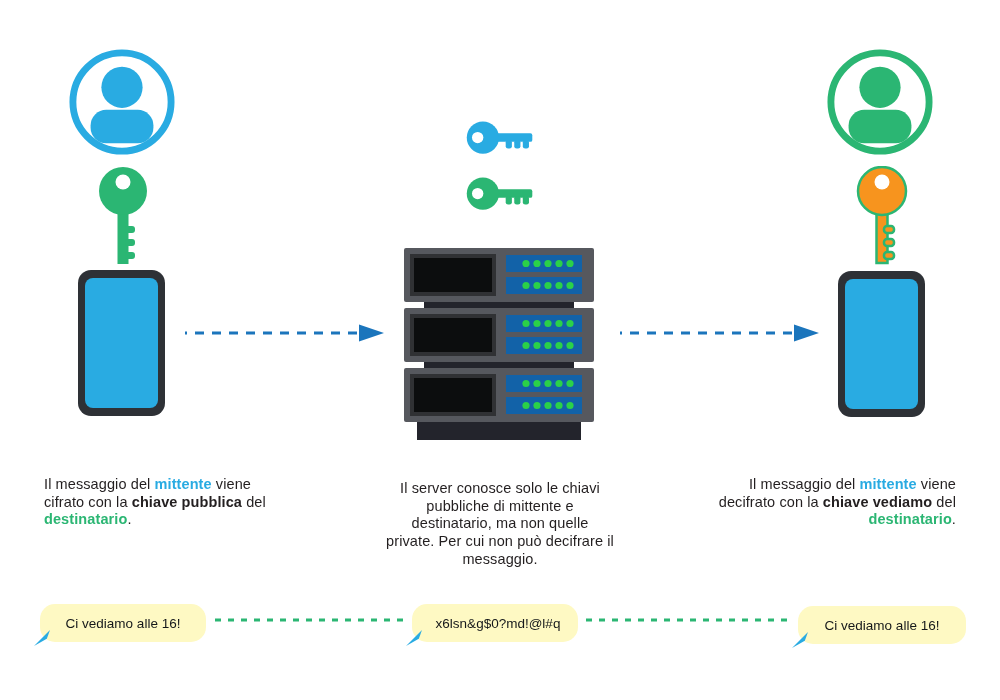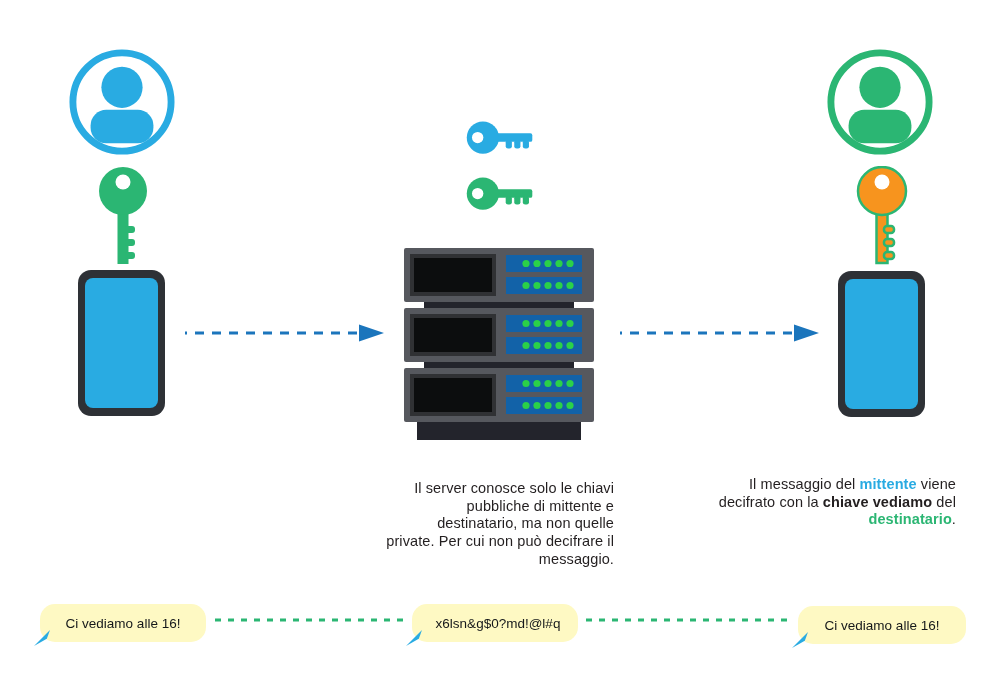--- a/index.html
+++ b/index.html
@@ -160,22 +160,23 @@
       <rect x="28" y="86" width="10" height="7" rx="3"></rect>
       <circle cx="26" cy="25" r="24"></circle>
     </g>
     <circle cx="26" cy="16" r="7.5" fill="#ffffff"></circle>
   </svg>
 
   <div class="phone" style="left:838px;top:271px;">
     <div class="screen"></div>
   </div>
 
+  <p class="caption" style="left:44px;top:476px;width:240px;text-align:left;margin:0;"><span>Il messaggio del </span><span class="hl-blue">mittente</span><span> viene cifrato con la </span><span class="hl-bold">chiave pubblica</span><span> del </span><span class="hl-green">destinatario</span><span>.</span></p>
 
-  <p class="caption" style="left:386px;top:480px;width:228px;text-align:right;margin:0;">Il server conosce solo le chiavi pubbliche di mittente e destinatario, ma non quelle private. Per cui non può decifrare il messaggio.</p>
+  <p class="caption" style="left:386px;top:480px;width:228px;text-align:center;margin:0;">Il server conosce solo le chiavi pubbliche di mittente e destinatario, ma non quelle private. Per cui non può decifrare il messaggio.</p>
 
   <p class="caption" style="left:710px;top:476px;width:246px;text-align:right;margin:0;"><span>Il messaggio del </span><span class="hl-blue">mittente</span><span> viene decifrato con la </span><span class="hl-bold">chiave vediamo</span><span> del </span><span class="hl-green">destinatario</span><span>.</span></p>
 
   <div class="bubble" style="left:40px;top:604px;width:166px;">
     <span>Ci vediamo alle 16!</span>
   </div>
 
   <svg class="abs" style="left:213px;top:616px;" width="194" height="8" viewBox="0 0 194 8">
     <line x1="2" y1="4" x2="192" y2="4" stroke="#2bb673" stroke-width="3" stroke-dasharray="6 7"></line>
   </svg>

